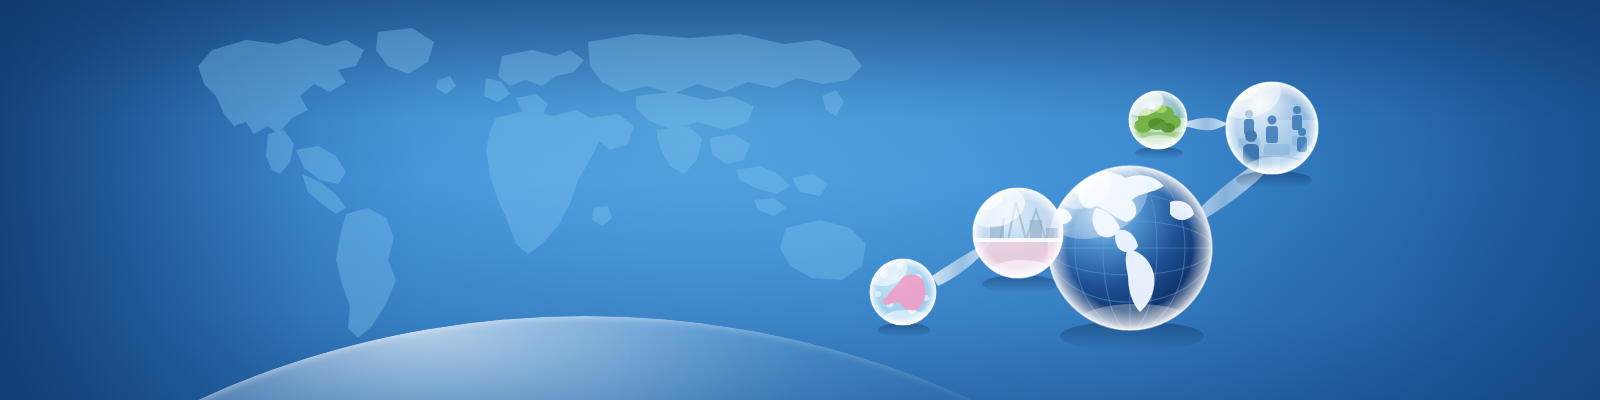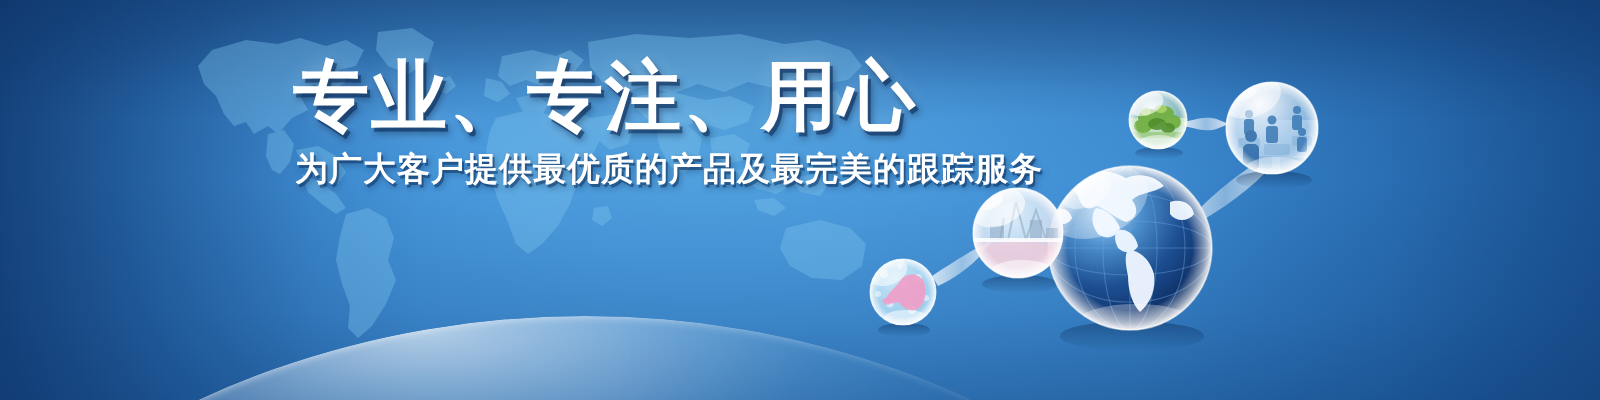--- a/index.html
+++ b/index.html
@@ -152,24 +152,20 @@
       <path d="M726 258 L740 252 L746 266 L736 278 L726 270 Z"></path>
 
       <path d="M288 58 L300 54 L306 64 L296 72 L286 66 Z"></path>
       <path d="M452 46 L466 42 L472 52 L460 58 Z"></path>
     </svg>
   </div>
 
   <div class="dome"></div>
   <div class="dome-edge"></div>
 
-  <div class="copy">
-    <h1 class="headline">专业、专注、用心</h1>
-    <p class="subline">为广大客户提供最优质的产品及最完美的跟踪服务</p>
-  </div>
 
   <div class="cluster">
     <svg viewBox="0 0 520 310" aria-hidden="true">
       <defs>
         <radialGradient id="gGlass" cx="35%" cy="25%" r="78%">
           <stop offset="0%" stop-color="#ffffff" stop-opacity="0.95"></stop>
           <stop offset="42%" stop-color="#dceefb" stop-opacity="0.40"></stop>
           <stop offset="78%" stop-color="#9cc9ea" stop-opacity="0.30"></stop>
           <stop offset="100%" stop-color="#ffffff" stop-opacity="0.75"></stop>
         </radialGradient>

